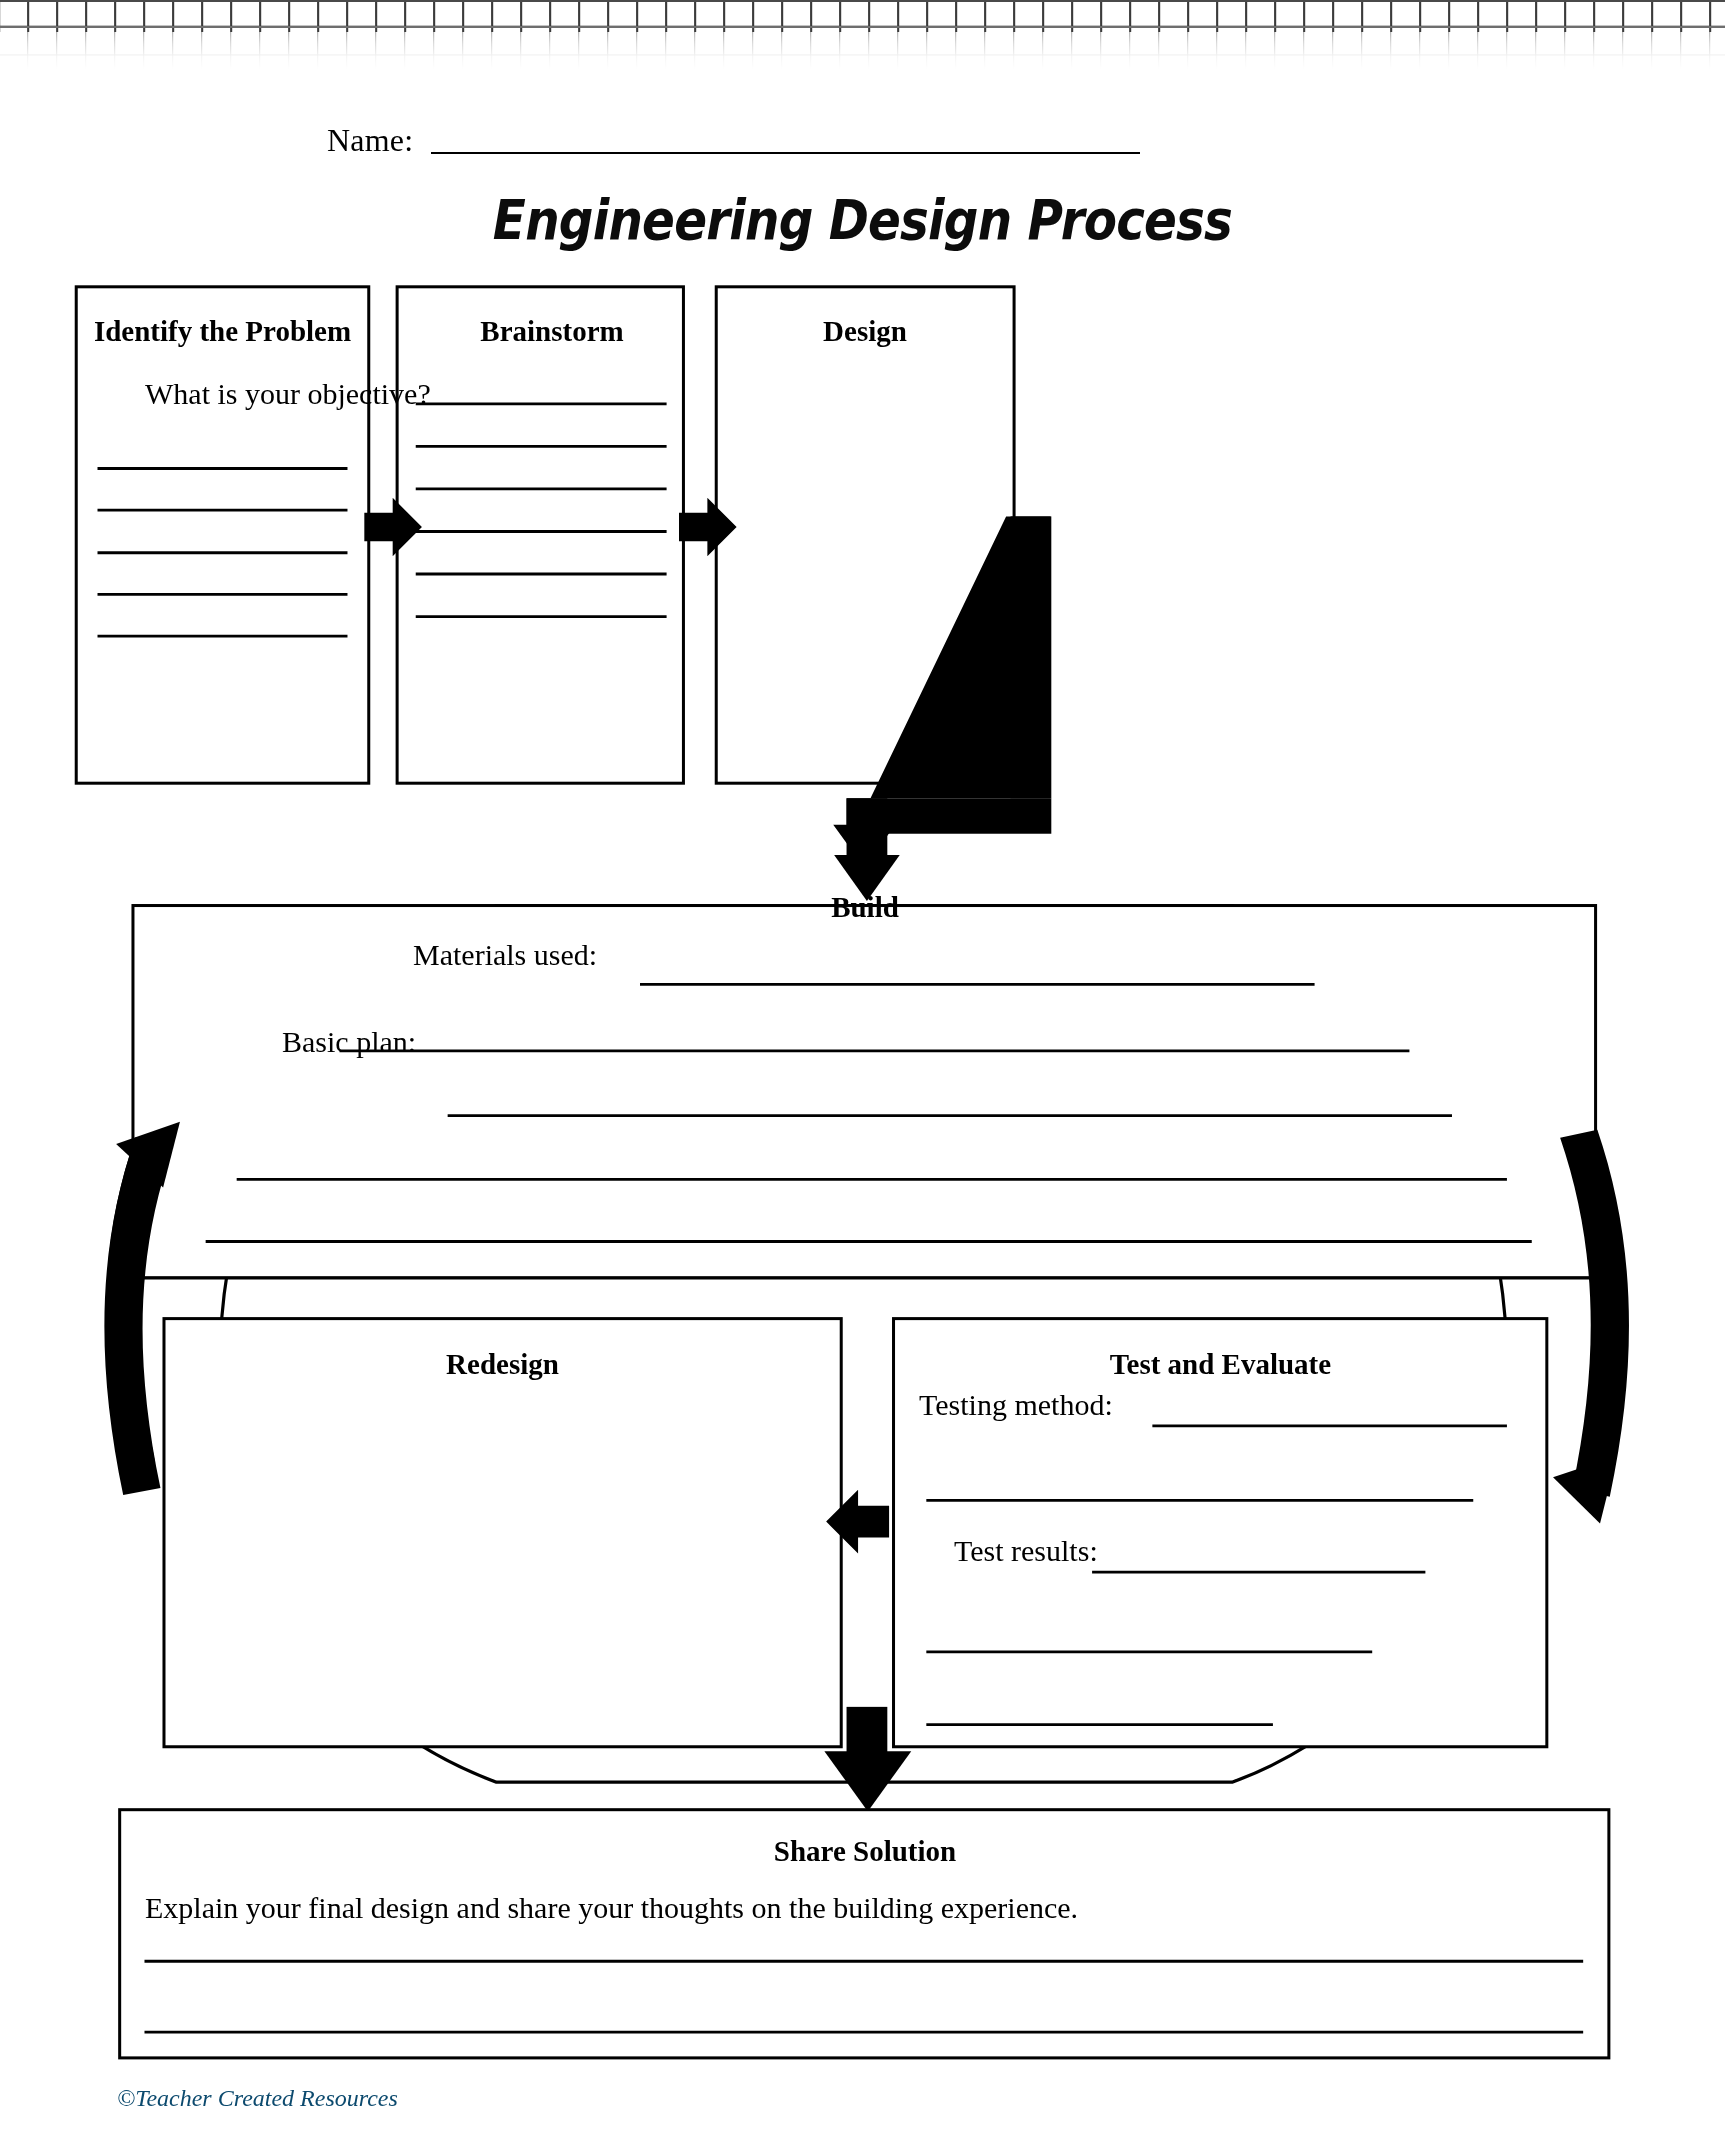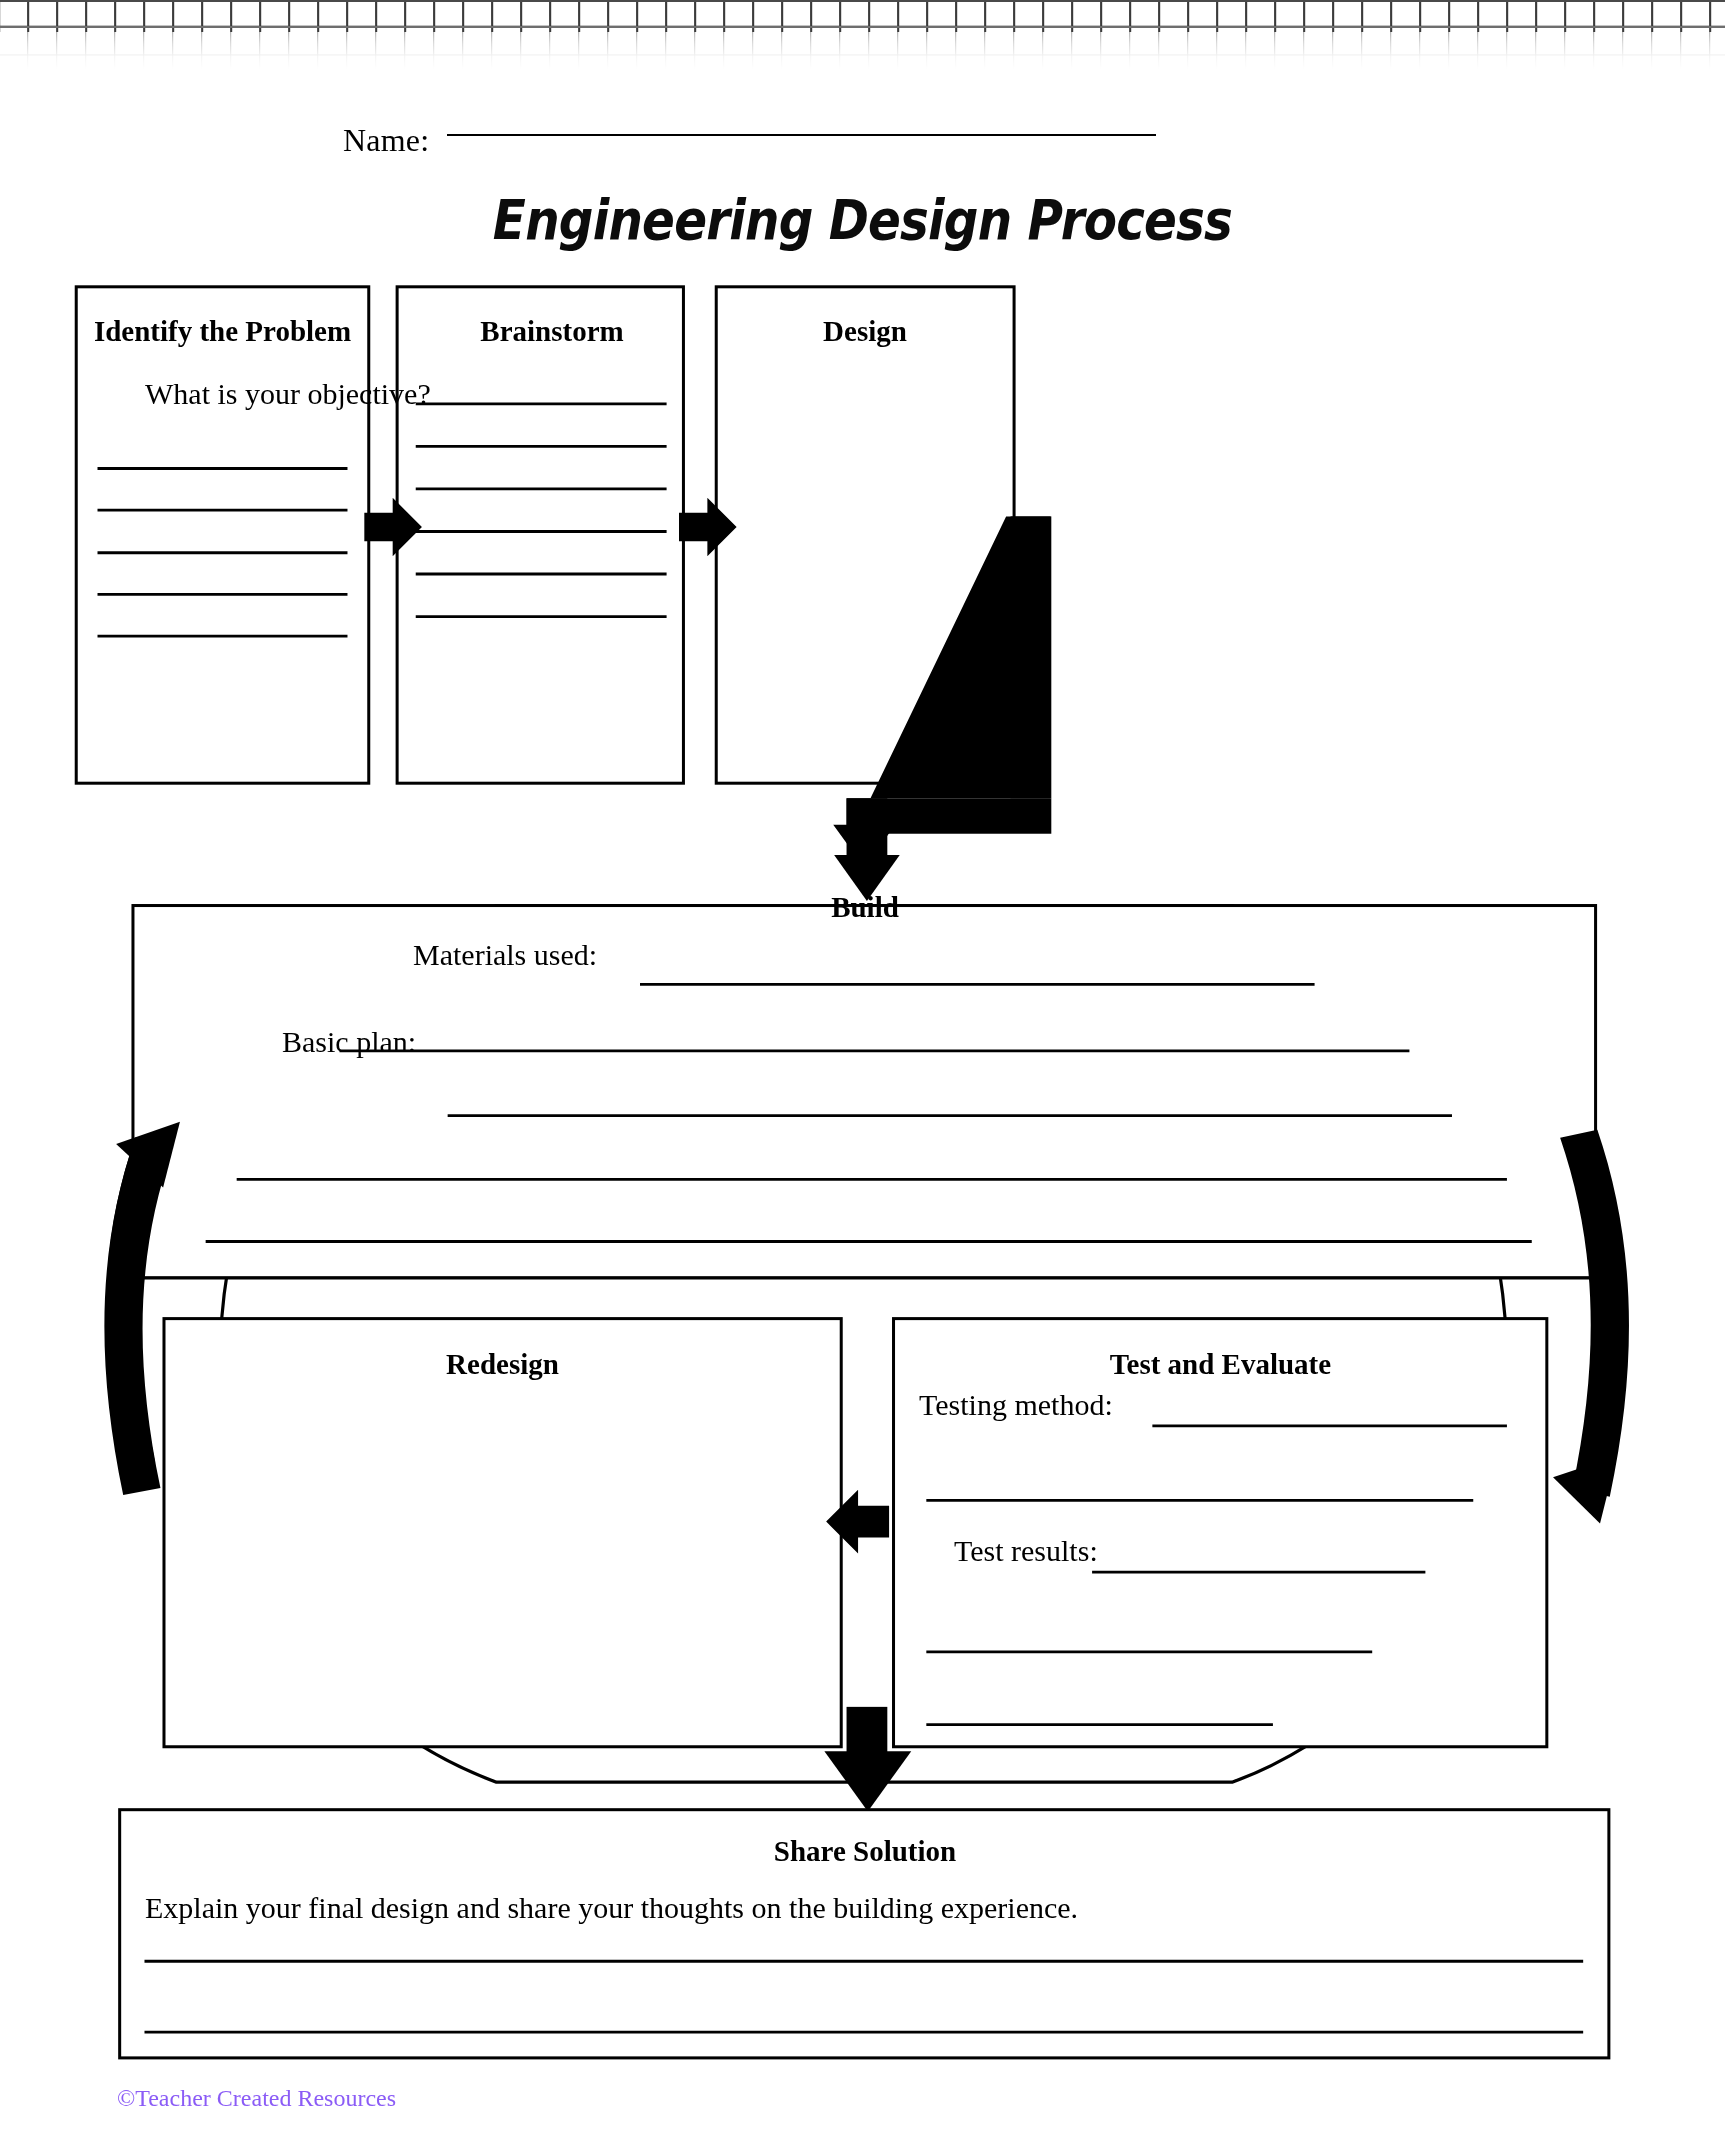--- a/index.html
+++ b/index.html
@@ -52,22 +52,21 @@
     background: #6e6e6e;
   }
 
   
   #name-row {
     position: absolute;
     left: 0; top: 122px;
     width: 1467px;
     display: flex;
     justify-content: center;
-    align-items: center;
-    margin-left: 16px;
+    align-items: flex-end;
   }
   #name-label {
     font-size: 32px;
     color: #000;
     letter-spacing: 0.2px;
   }
   #name-line {
     display: inline-block;
     width: 709px;
     height: 0;
@@ -134,21 +133,22 @@
   }
   .field-label {
     font-size: 30px;
   }
 
   #footer {
     position: absolute;
     left: 117px;
     top: 2085px;
     font-size: 24px;
-    color: #8b5cf6;
+    font-style: italic;
+    color: #0c4a6e;
     white-space: nowrap;
   }
 </style>
 </head>
 <body>
 
 <div id="graph-paper"></div>
 <div id="graph-paper-heavy"></div>
 <div id="graph-paper-rule-top"></div>
 <div id="graph-paper-rule-2"></div>

